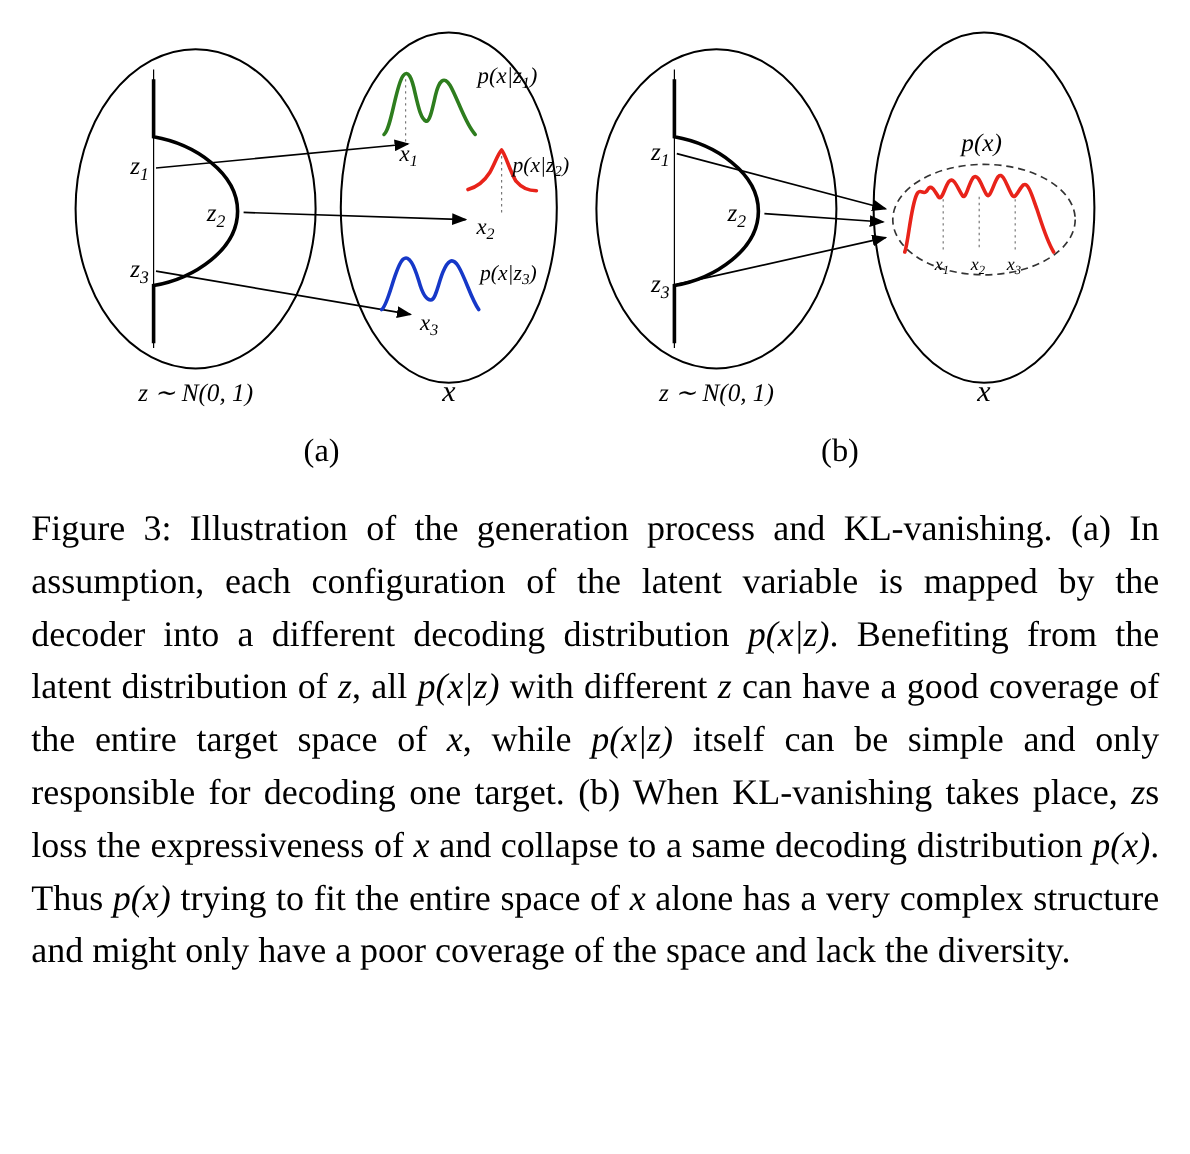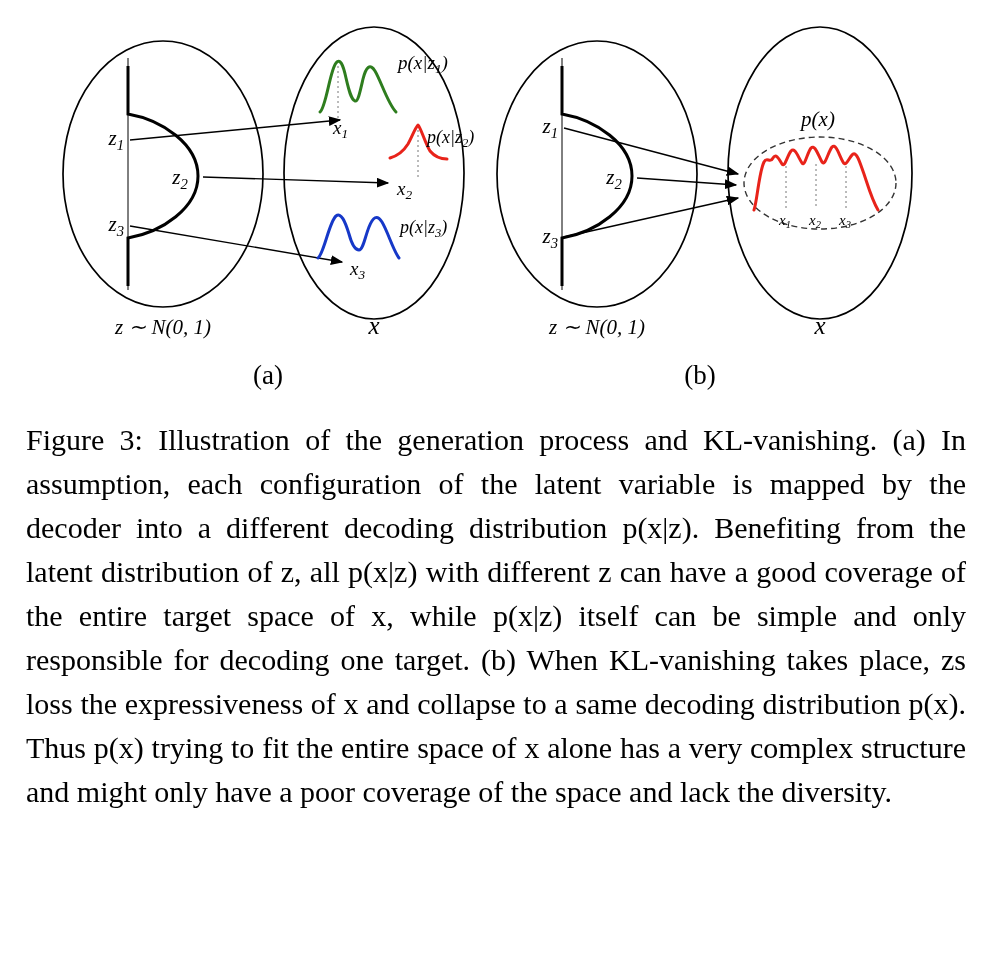--- a/index.html
+++ b/index.html
@@ -21,21 +21,21 @@
   .dashed-ellipse { fill: none; stroke: #333; stroke-width: 1.4; stroke-dasharray: 6,4; }
   .arrow { stroke: #000; stroke-width: 1.4; }
   .sub { font-size: 0.7em; }
   #caption-block {
     margin: 16px 26px 0 26px;
     font-size: 30px;
     line-height: 44px;
     text-align: justify;
     color: #000;
   }
-  .math { }
+  .math { font-style: italic; }
 </style>
 </head>
 <body>
 
 <div class="figure-wrap">
   <svg width="992" height="392" viewBox="0 0 992 392">
     <defs>
       <marker id="arrowhead" markerWidth="9" markerHeight="7" refX="8" refY="3.5" orient="auto">
         <polygon points="0 0, 9 3.5, 0 7" fill="#000"></polygon>
       </marker>

